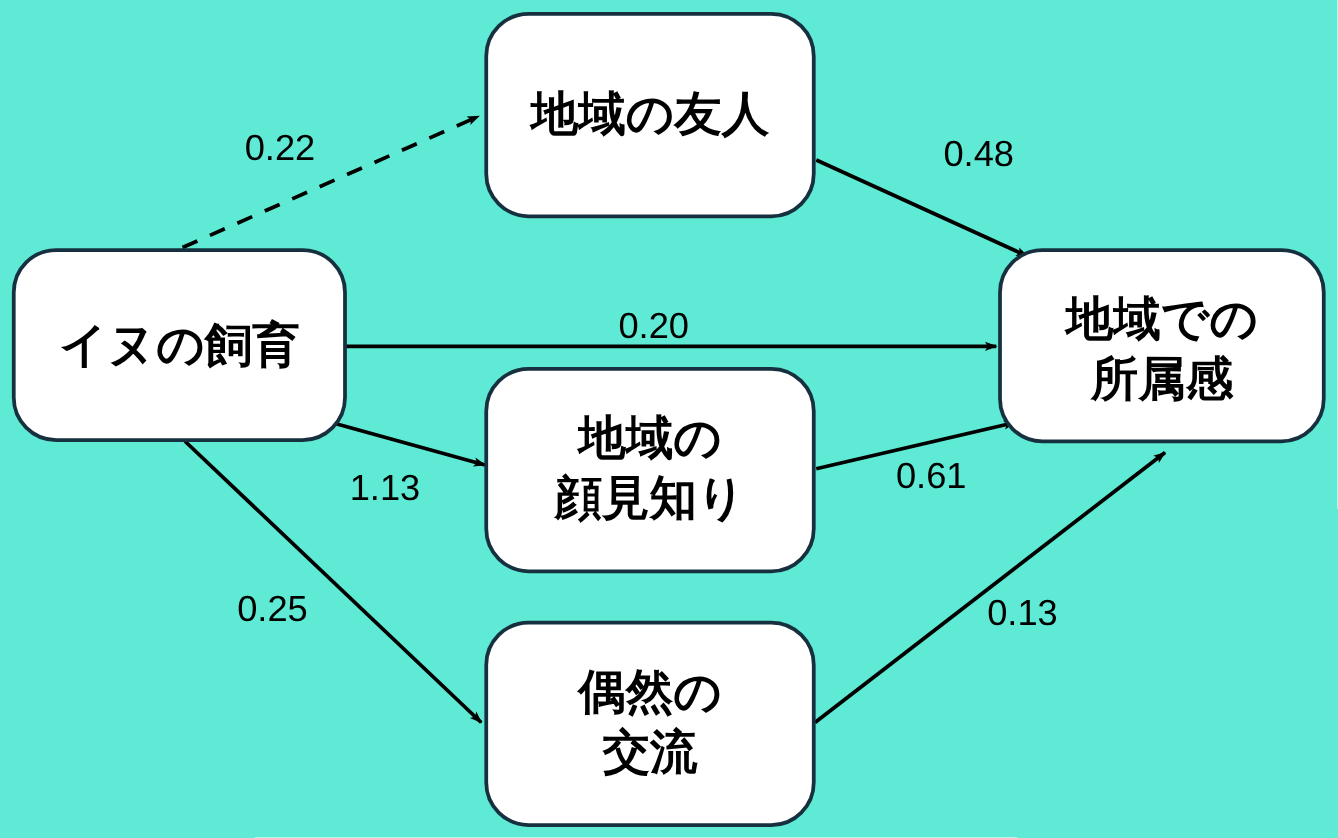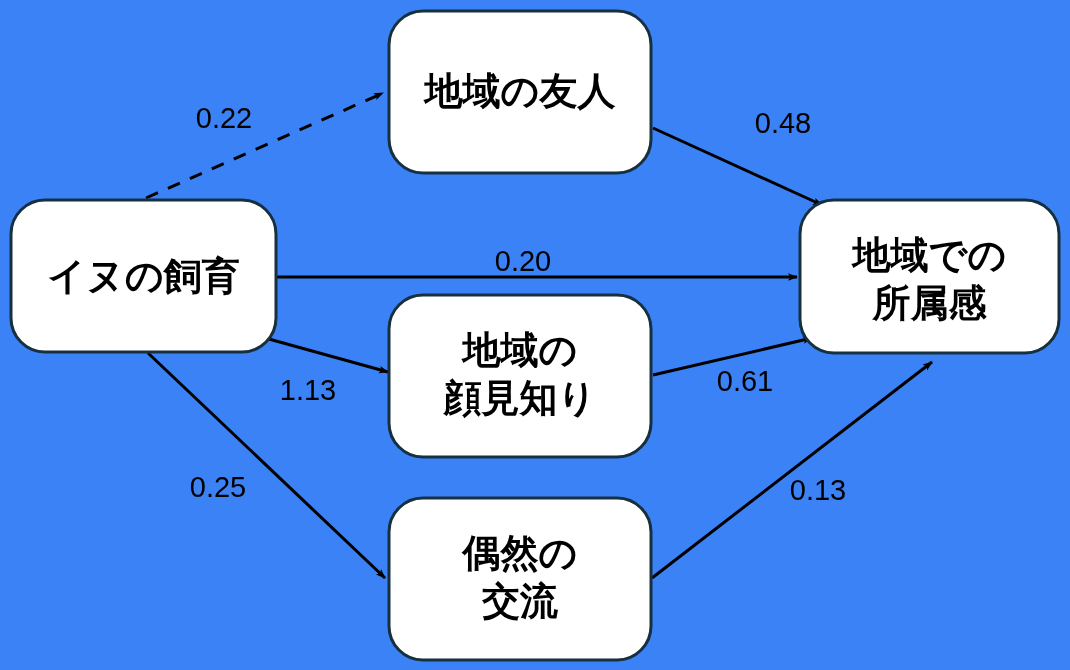--- a/index.html
+++ b/index.html
@@ -10,21 +10,21 @@
   body {
     width: 1070px;
     height: 670px;
     font-family: "Liberation Sans", "DejaVu Sans", sans-serif;
     overflow: hidden;
   }
   #diagram-root {
     position: relative;
     width: 1070px;
     height: 670px;
-    background: #3b82f6;
+    background: #5eead4;
   }
   svg#path-diagram {
     display: block;
     width: 1070px;
     height: 670px;
   }
   .node-box {
     fill: #ffffff;
     stroke: #16303f;
     stroke-width: 3;

